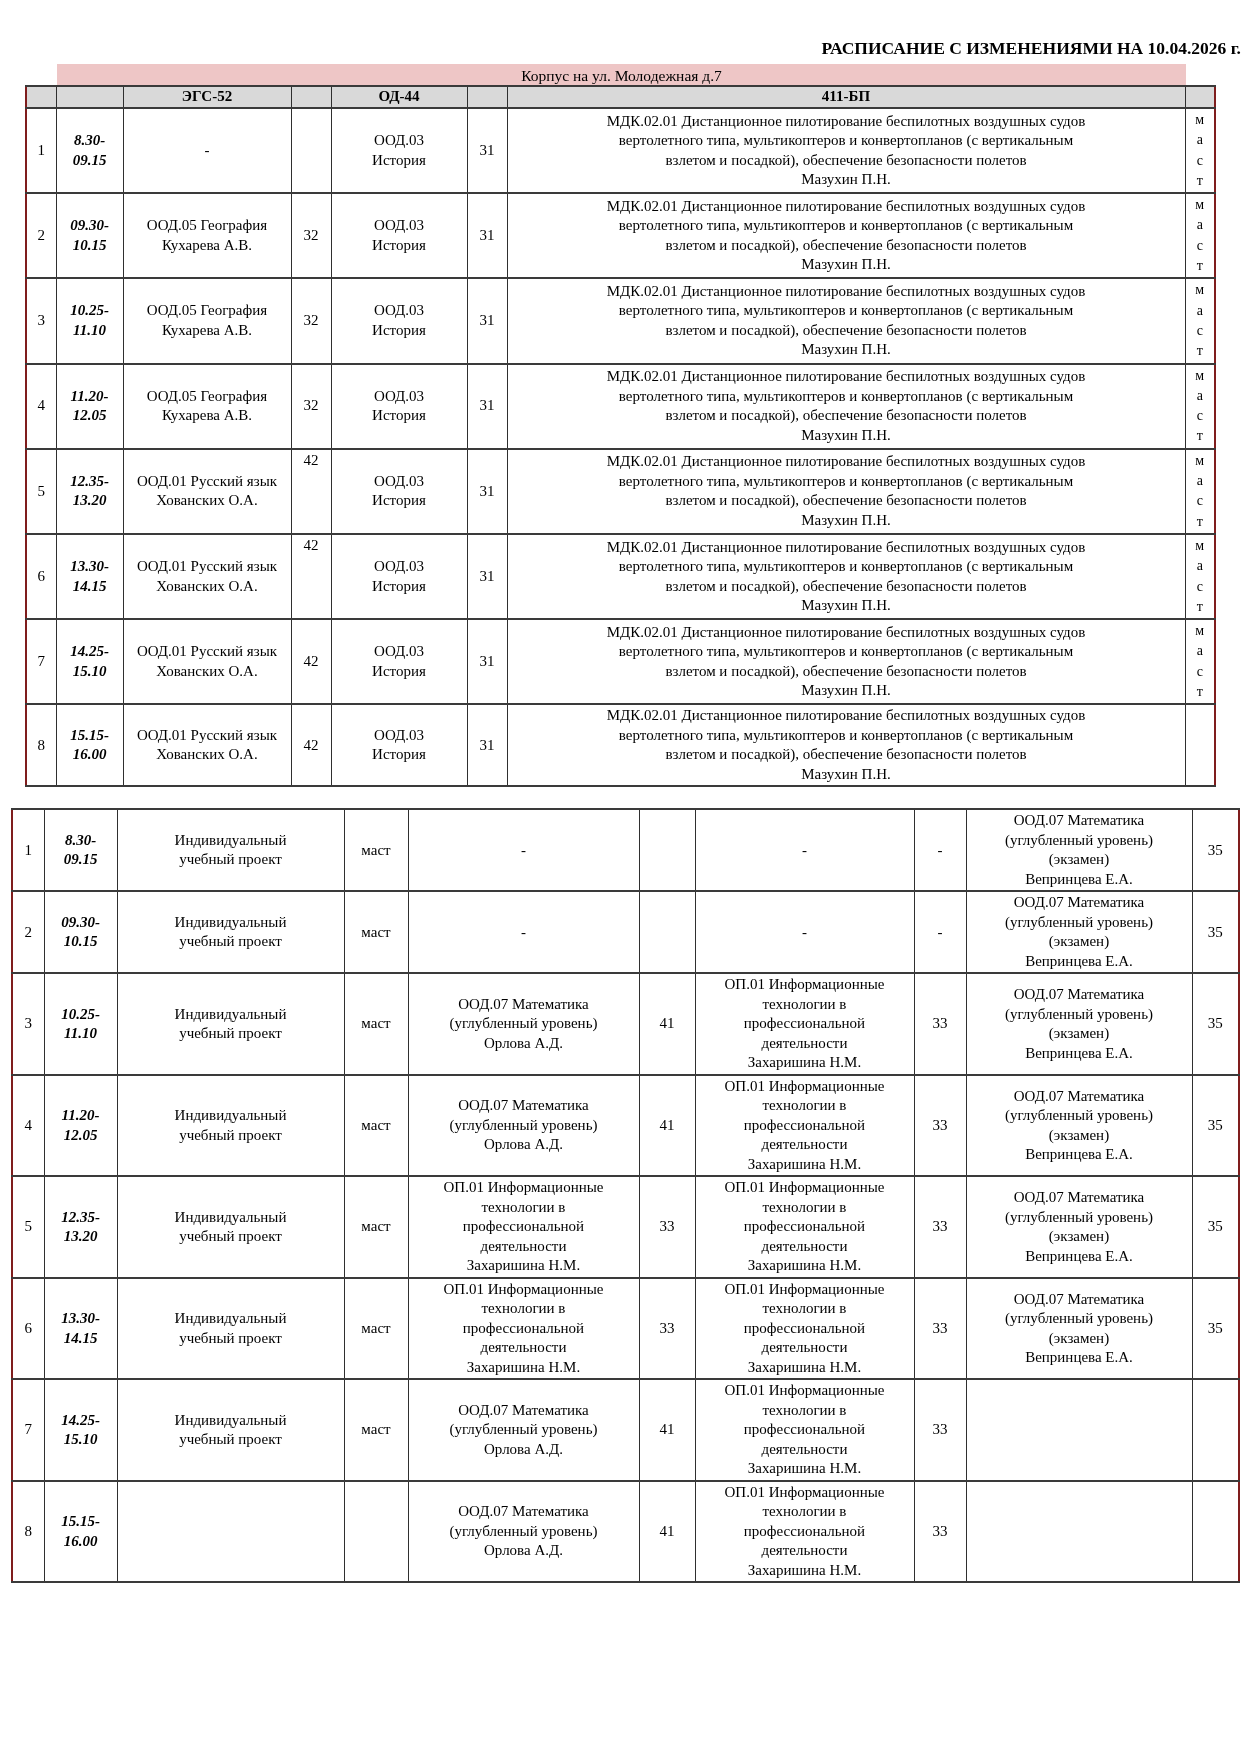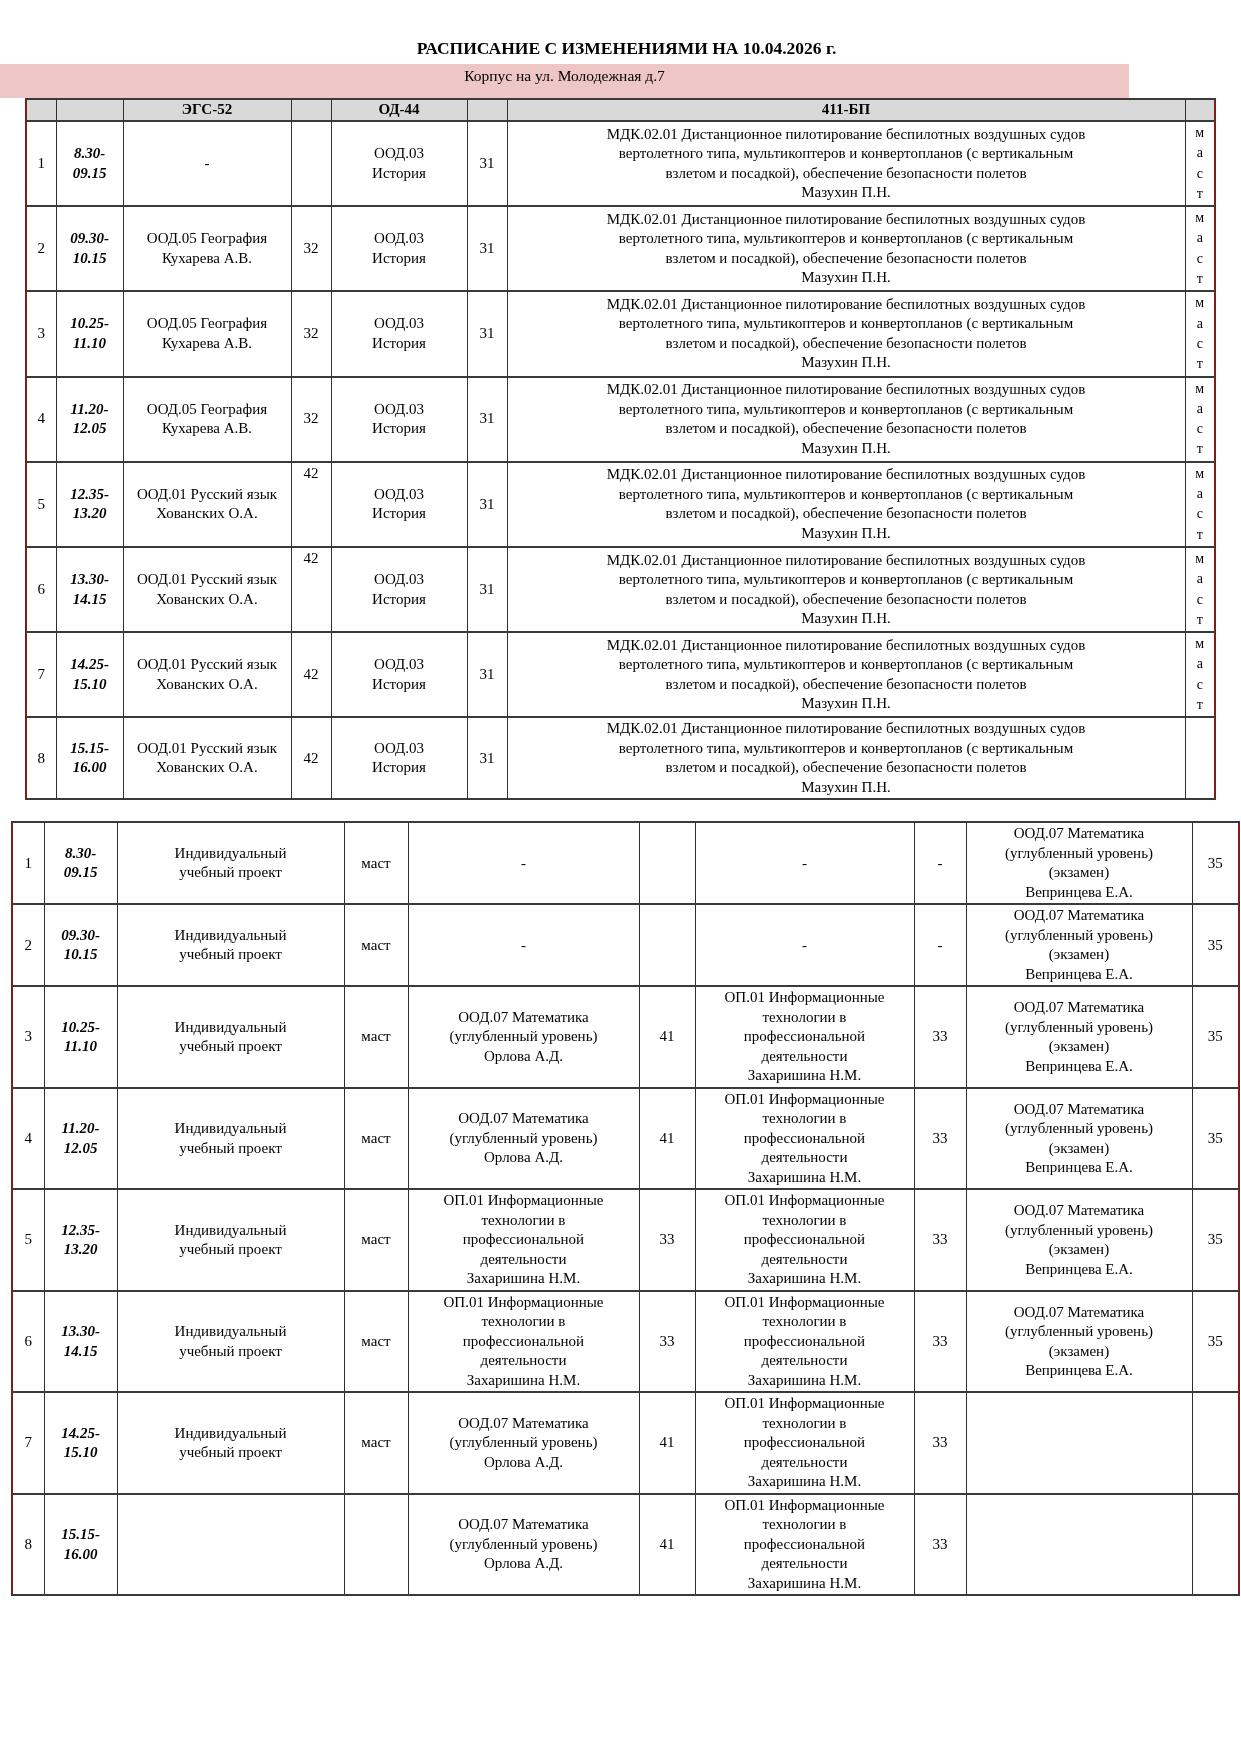--- a/index.html
+++ b/index.html
@@ -2,25 +2,25 @@
 <html><head>
 <meta charset="utf-8">
 <style>
   html,body{margin:0;padding:0;}
   body{
     width:1241px;height:1755px;background:#ffffff;color:#000;
     font-family:"Liberation Serif", serif;
     position:relative;
   }
   .title{
-    text-align:center;font-weight:bold;font-size:17.5px;
+    text-align:right;font-weight:bold;font-size:17.5px;
     padding-top:38px;margin:0 0 5px 12px;
   }
   .banner{
-    width:1129px;height:34px;line-height:23px;
+    margin-left:57px;width:1129px;height:21px;line-height:23px;
     background:#eec6c6;text-align:center;font-size:15.5px;
   }
   table{border-collapse:collapse;table-layout:fixed;border:2px solid #7f1d1d;}
   #t1{margin:0 0 0 25px;width:1189px;}
   #t2{margin:21px 0 0 11px;width:1227px;}
   th,td{
     border-left:1px solid #2f2f2f;border-right:1px solid #2f2f2f;
     border-top:2px solid #3a3a3a;border-bottom:2px solid #3a3a3a;
     padding:1px 3px;text-align:center;vertical-align:middle;
     font-size:15px;line-height:1.3;white-space:pre-line;overflow:hidden;

